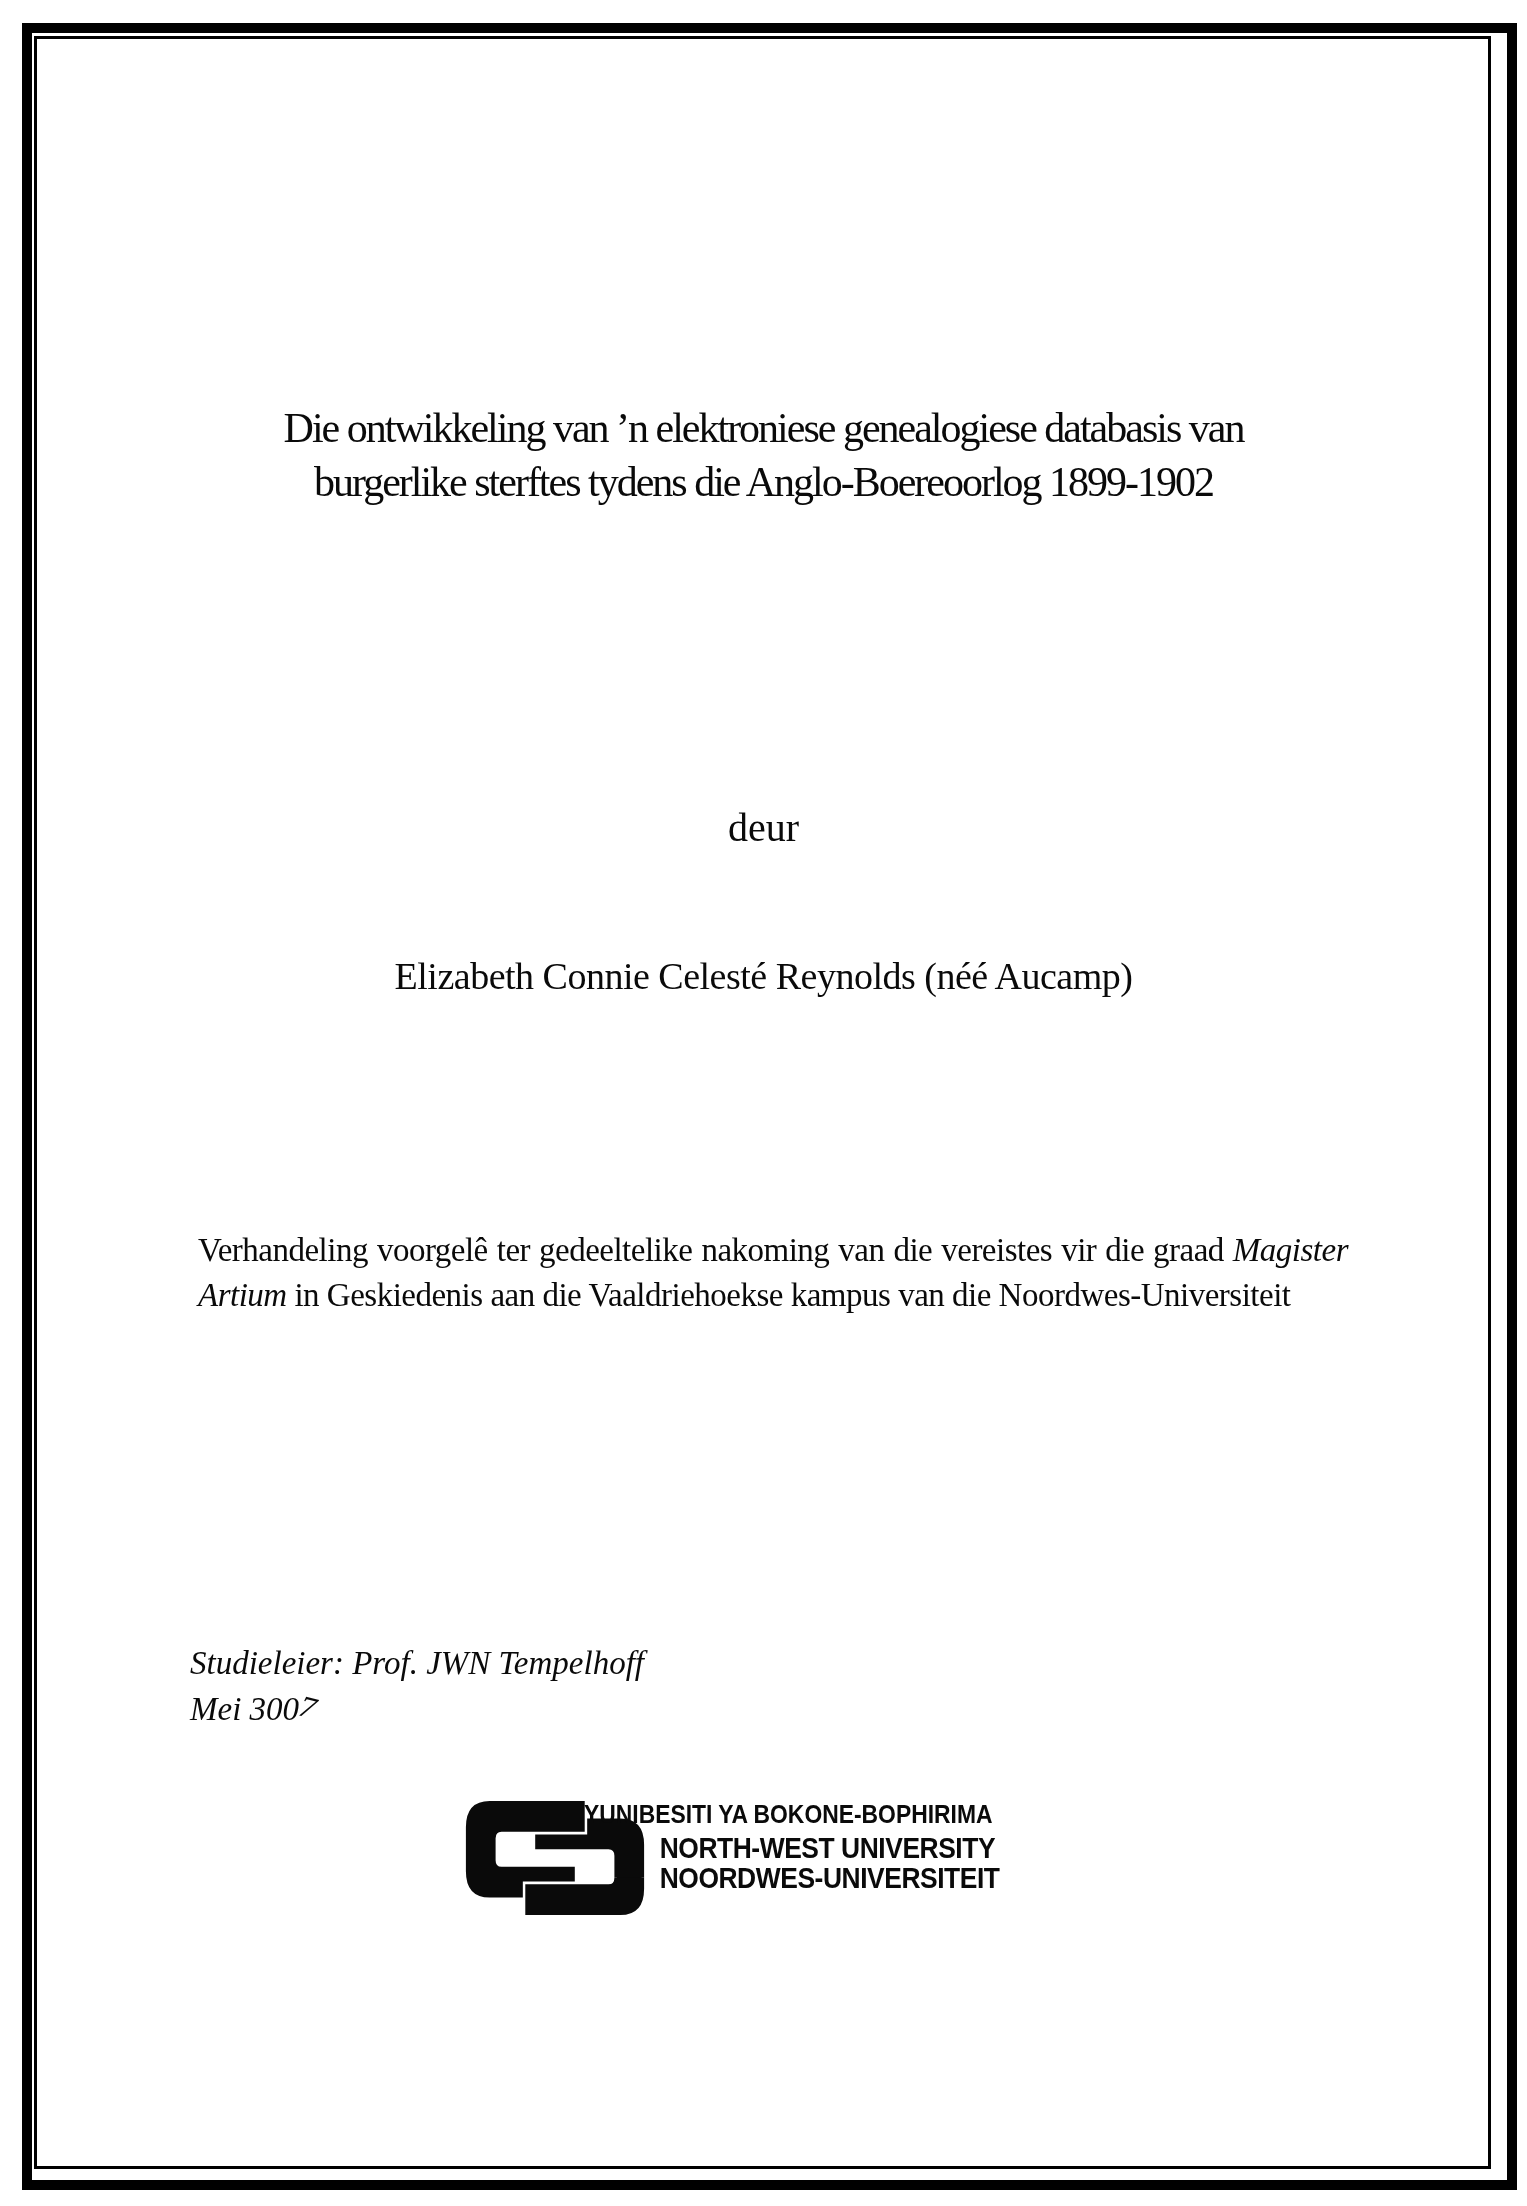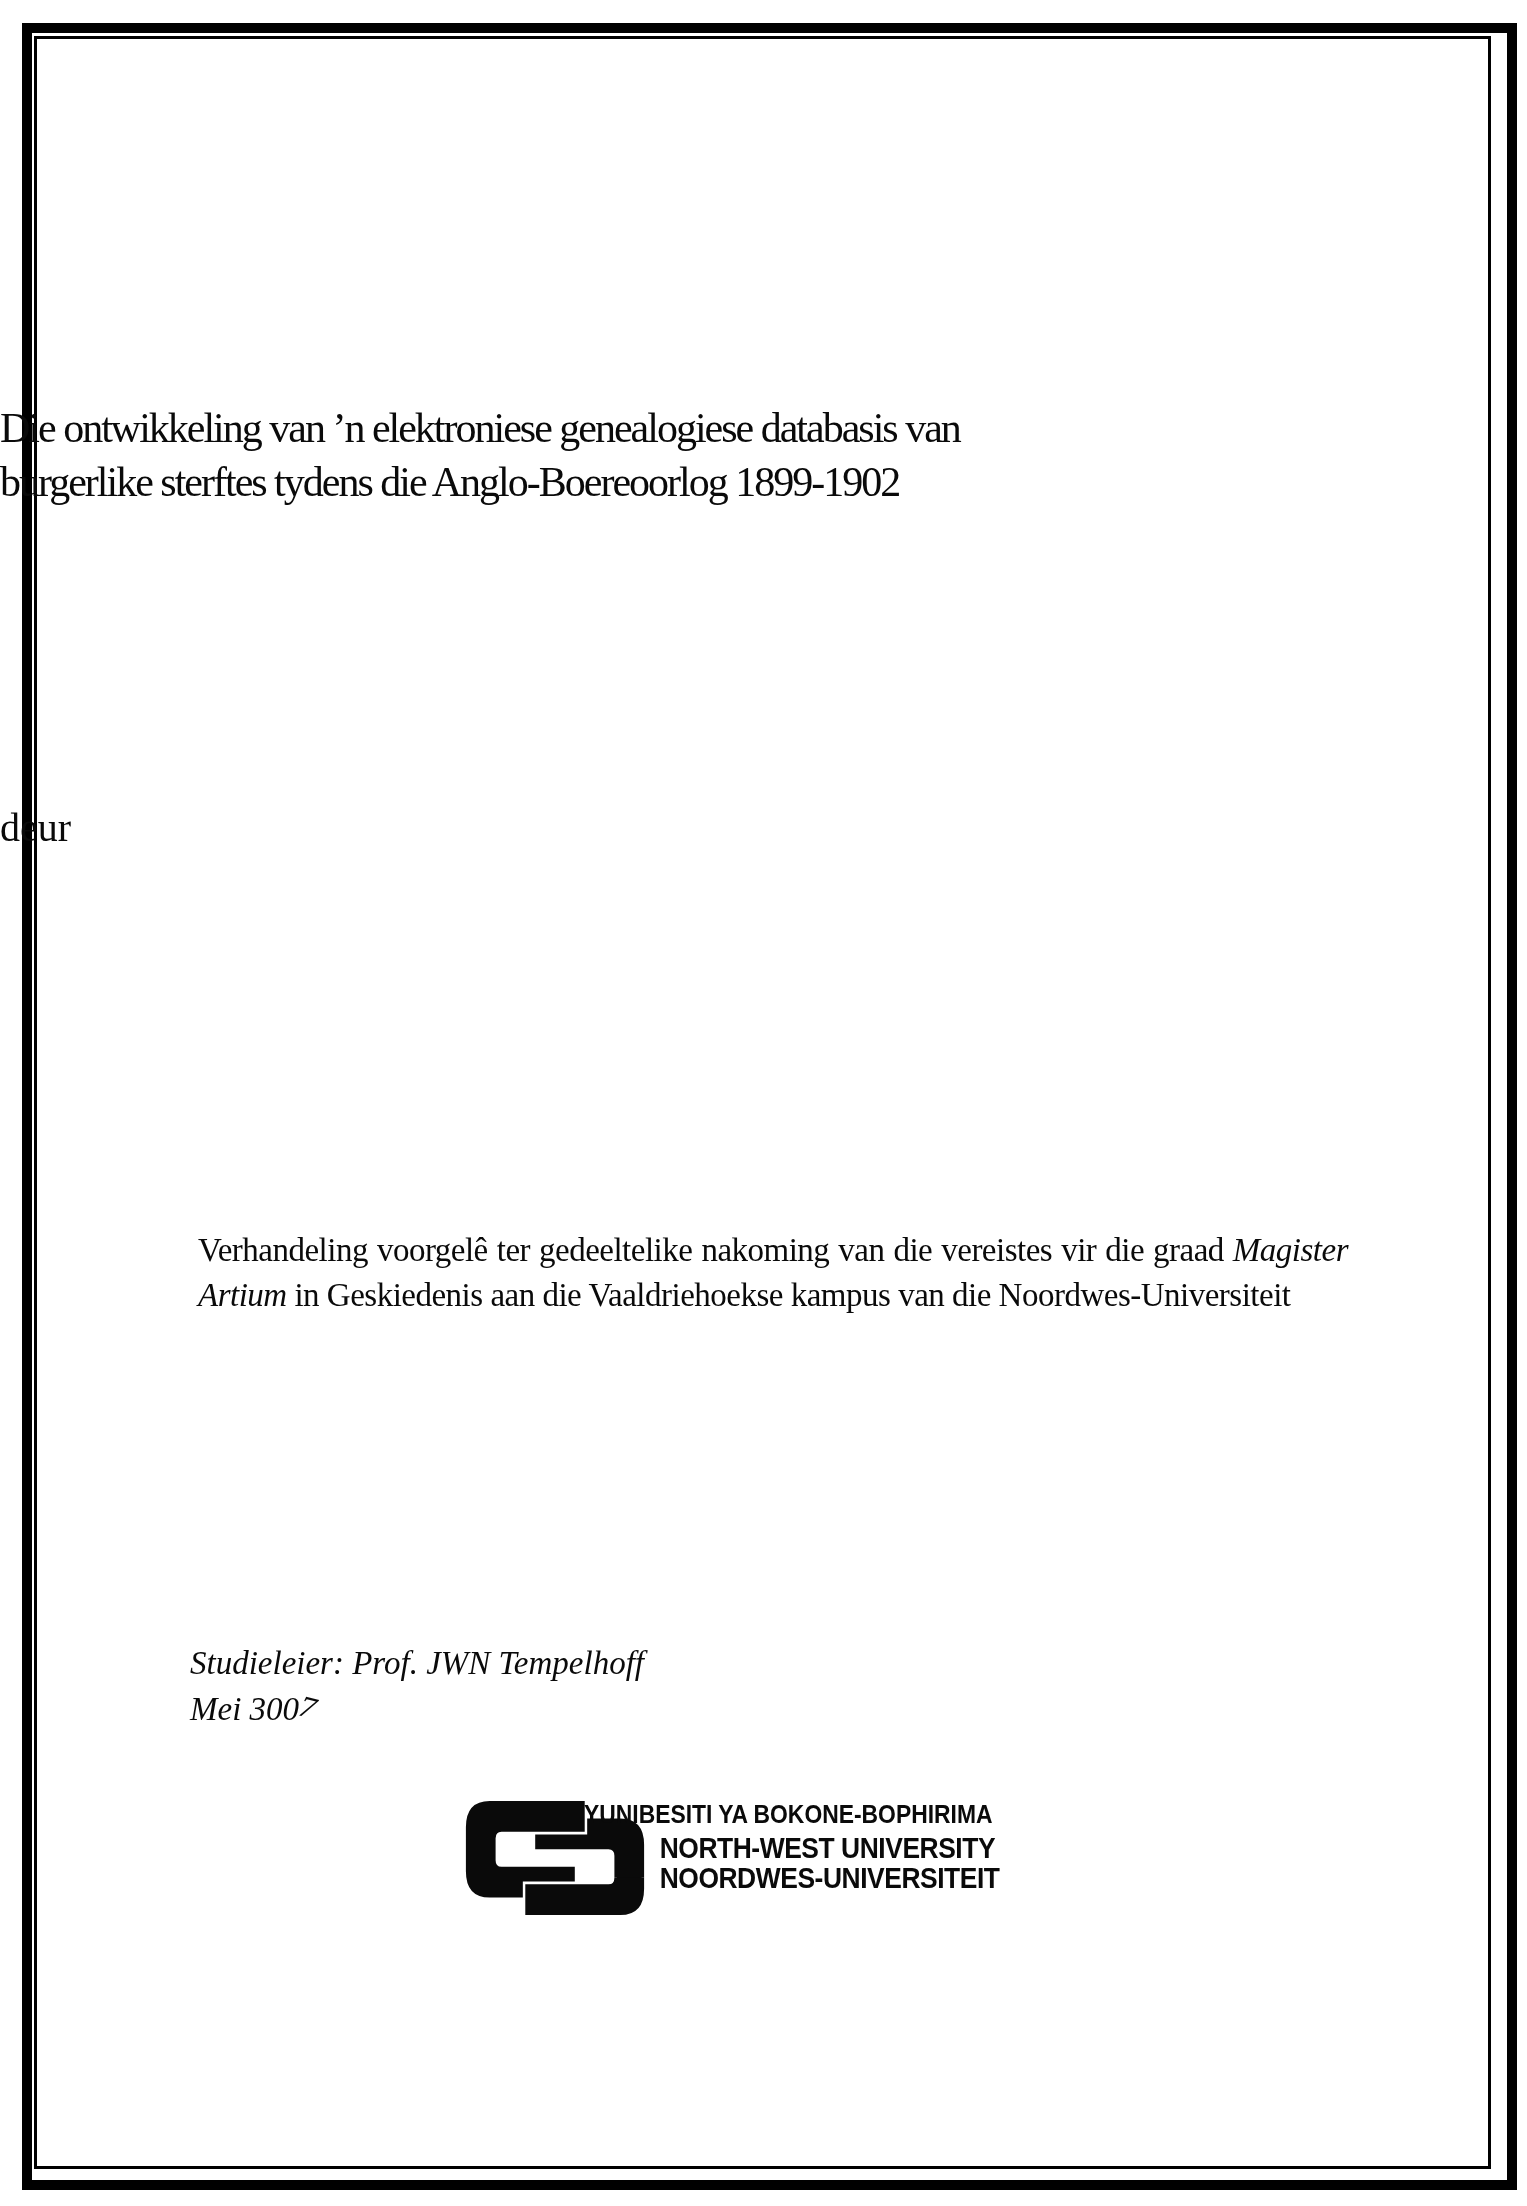--- a/index.html
+++ b/index.html
@@ -16,21 +16,21 @@
   .frame-outer {
     position: absolute;
     left: 22px; top: 23px; right: 10px; bottom: 16px;
     border: 10px solid #000;
   }
   .frame-inner {
     position: absolute;
     left: 34px; top: 36px; right: 36px; bottom: 37px;
     border: 3px solid #000;
   }
-  .centered { position: absolute; left: 0; right: 0; white-space: nowrap; }
+  .centered { position: absolute; left: 0; right: 0; text-align: center; white-space: nowrap; }
   .title-l1 { top: 404px; font-size: 42px; letter-spacing: -2px; }
   .title-l2 { top: 458px; font-size: 42px; letter-spacing: -2px; }
   .byline   { top: 804px; font-size: 40px; }
   .author   { top: 954px; font-size: 38px; letter-spacing: -0.5px; }
   .statement {
     position: absolute;
     left: 190px; top: 1220px; width: 1150px;
     font-size: 33px; line-height: 45px; letter-spacing: -0.5px;
     text-align: justify; text-align-last: left;
     margin: 8px;
@@ -63,20 +63,21 @@
 <div class="page">
 
   <div class="frame-outer"></div>
   <div class="frame-inner"></div>
 
   <div class="centered title-l1">Die ontwikkeling van ’n elektroniese genealogiese databasis van</div>
   <div class="centered title-l2">burgerlike sterftes tydens die Anglo-Boereoorlog 1899-1902</div>
 
   <div class="centered byline">deur</div>
 
+  <div class="centered author">Elizabeth Connie Celesté Reynolds (néé Aucamp)</div>
 
   <p class="statement"><span>Verhandeling voorgelê ter gedeeltelike nakoming van die vereistes vir die graad </span><em>Magister Artium</em><span> in Geskiedenis aan die Vaaldriehoekse kampus van die Noordwes-Universiteit</span></p>
 
   <div class="supervisor-block">
     <div>Studieleier: Prof. JWN Tempelhoff</div>
     <div><span>Mei 300</span><span class="odd7">7</span></div>
   </div>
 
   <svg class="logo-glyph" viewBox="0 0 200 124" width="198" height="136" preserveAspectRatio="none" xmlns="http://www.w3.org/2000/svg" aria-hidden="true">
     <defs>

